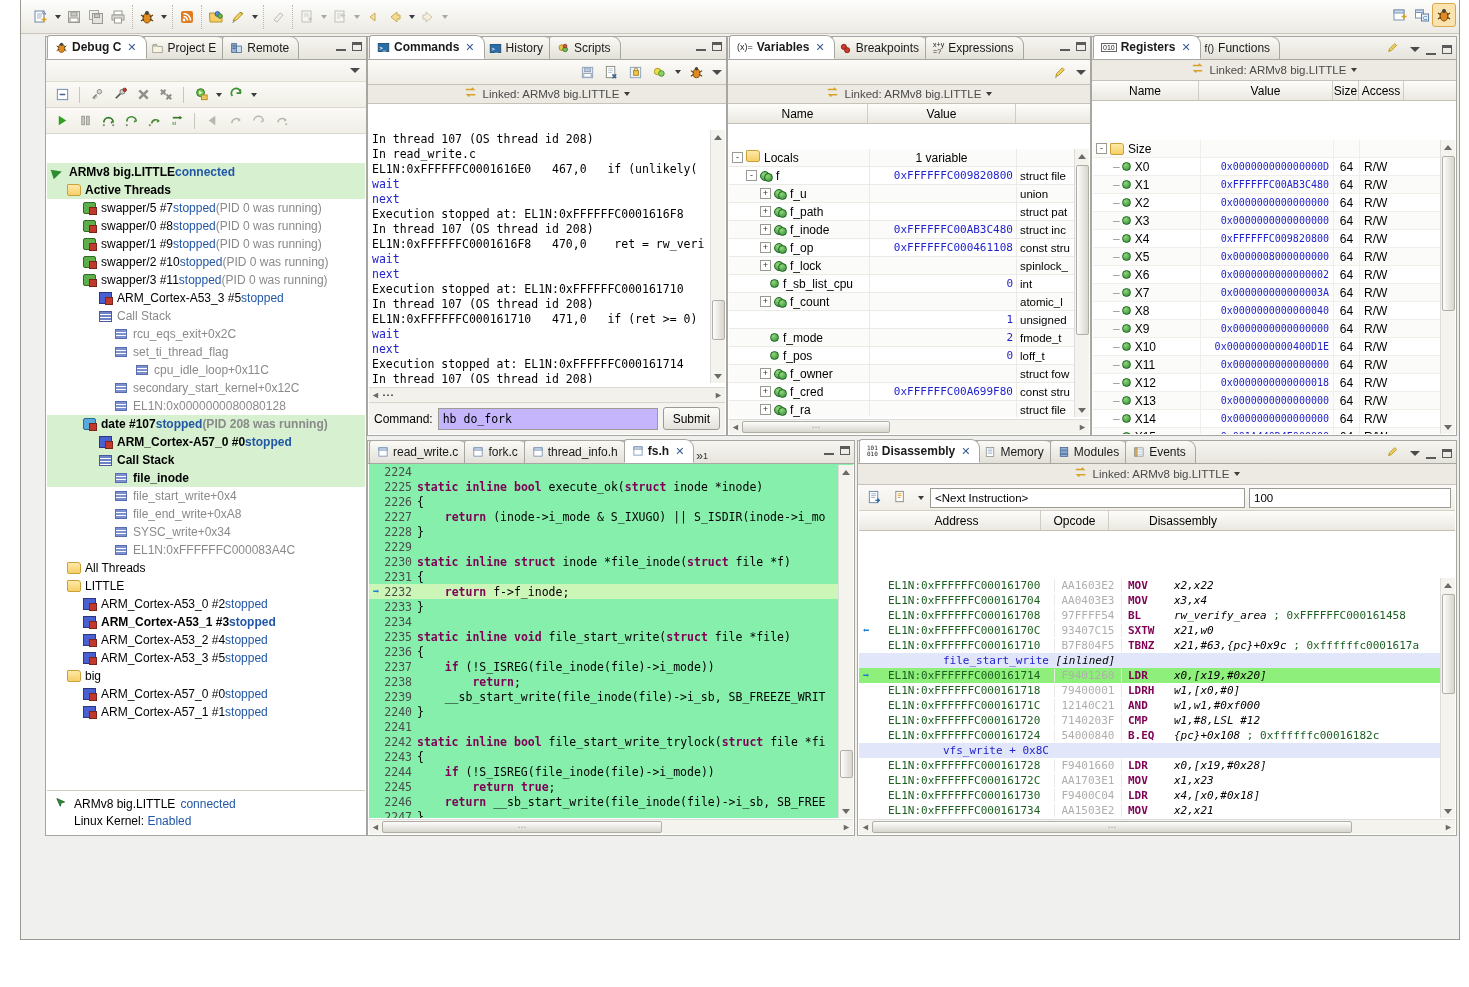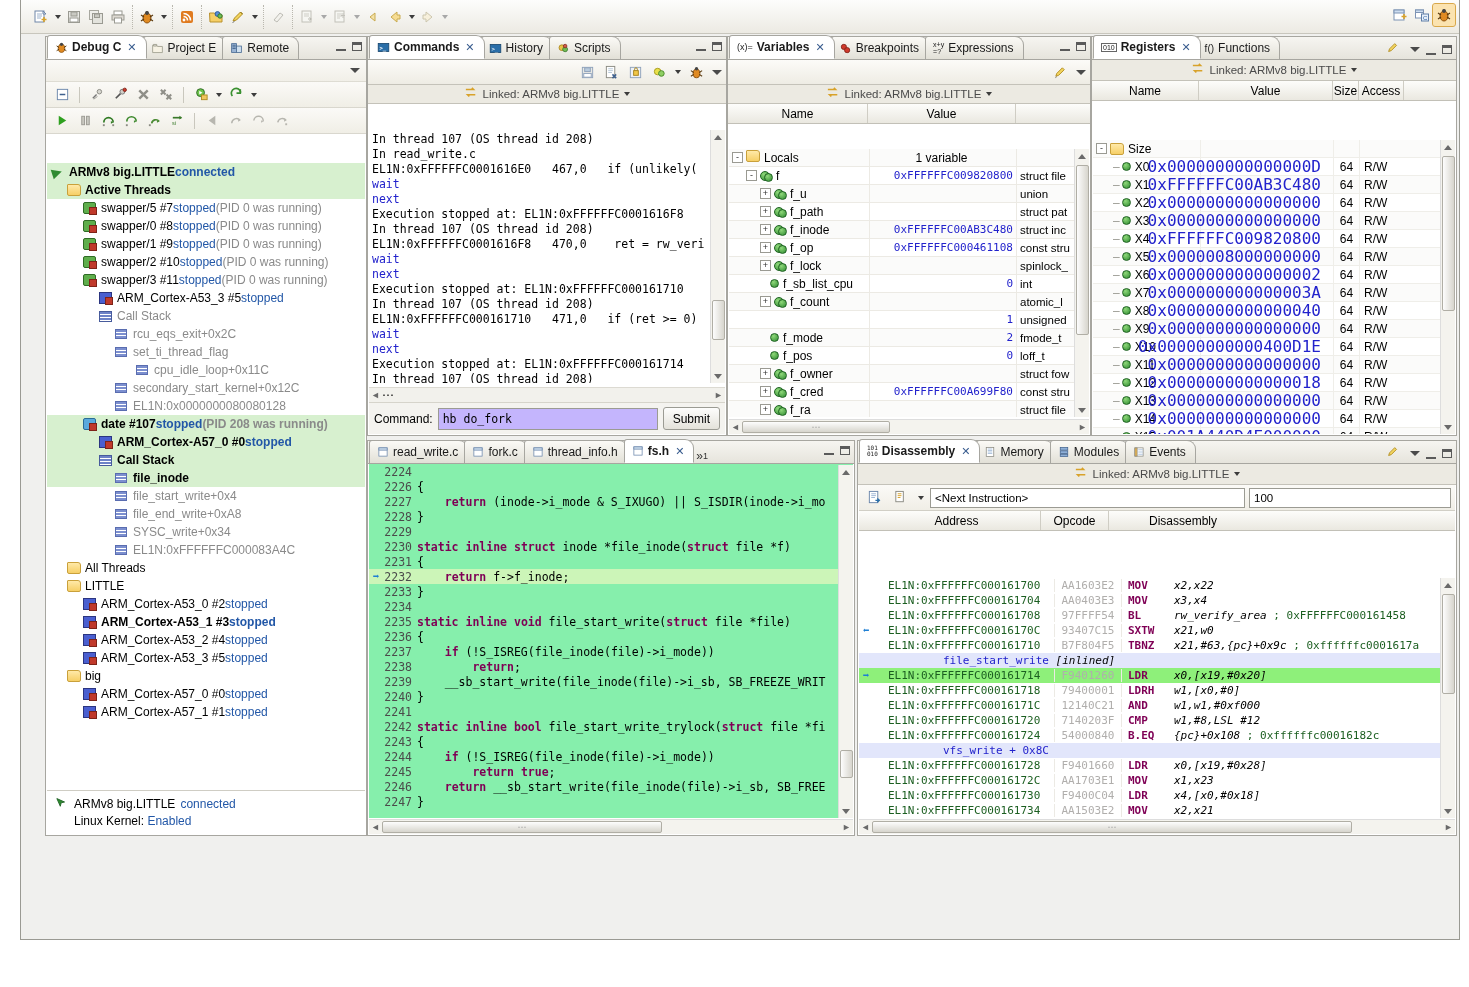--- a/index.html
+++ b/index.html
@@ -196,22 +196,22 @@
       background:radial-gradient(circle at 35% 30%,#8fd87a,#2e8b30);border:1px solid #1f6322;}
   .vline { width:10px; flex:none; }
 
   
   #reg-panel { left:1070px; top:36px; width:366px; height:400px; }
   #reg-body { position:absolute; inset:0; border:1px solid #a7a6a0; background:#fff; }
   #reg-rows { position:absolute; left:1px; top:80px; right:1px; bottom:1px; overflow:hidden; }
   .rrow { height:18px; display:flex; font-size:12px; border-bottom:1px solid #efeee9; }
   .rrow:nth-child(odd){ background:#fbfbfa; }
   .rname { display:flex; align-items:center; white-space:nowrap; }
-  .rval { display:flex; align-items:center; justify-content:flex-end; padding-right:12px;
-          font-family:"DejaVu Sans Mono","Liberation Mono",monospace; font-size:16px; color:#2222cc;
+  .rval { display:flex; align-items:center; justify-content:flex-end; padding-right:4px;
+          font-family:"DejaVu Sans Mono","Liberation Mono",monospace; font-size:10px; color:#2222cc;
           border-left:1px solid #efeee9; border-right:1px solid #efeee9;}
   .rsize{ display:flex; align-items:center; justify-content:center; border-right:1px solid #efeee9;}
   .racc { display:flex; align-items:center; padding-left:4px; }
 
   
   #src-panel { left:346px; top:440px; width:488px; height:396px; }
   #src-body { position:absolute; inset:0; border:1px solid #a7a6a0; background:#fff; }
   #src-code {
     position:absolute; left:1px; top:25px; right:1px; bottom:17px;
     overflow:hidden; background:#86efac;
@@ -1433,20 +1433,21 @@
       </div>
       <div class="panel-ctrl">
         <div class="ic-min"></div>
         <div class="ic-max"></div>
       </div>
     </div>
 
     <div id="src-body" style="top:24px;height:372px;position:absolute;left:0;width:488px;border-top:none;">
       <div id="src-code" style="top:0;">
           <div class="srow"><span class="smark"></span><span class="sln">2224</span><span></span></div>
+          <div class="srow"><span class="smark"></span><span class="sln">2225</span><span><span class="k-kw">static</span> <span class="k-kw">inline</span> <span class="k-kw">bool</span> execute_ok(<span class="k-kw">struct</span> inode *inode)</span></div>
           <div class="srow"><span class="smark"></span><span class="sln">2226</span><span>{</span></div>
           <div class="srow"><span class="smark"></span><span class="sln">2227</span><span>    <span class="k-kw">return</span> (inode-&gt;i_mode &amp; S_IXUGO) || S_ISDIR(inode-&gt;i_mo</span></div>
           <div class="srow"><span class="smark"></span><span class="sln">2228</span><span>}</span></div>
           <div class="srow"><span class="smark"></span><span class="sln">2229</span><span></span></div>
           <div class="srow"><span class="smark"></span><span class="sln">2230</span><span><span class="k-kw">static</span> <span class="k-kw">inline</span> <span class="k-kw">struct</span> inode *file_inode(<span class="k-kw">struct</span> file *f)</span></div>
           <div class="srow"><span class="smark"></span><span class="sln">2231</span><span>{</span></div>
           <div class="srow cur"><span class="smark">➡</span><span class="sln">2232</span><span style="background: rgb(204, 245, 184);">    <span class="k-kw">return</span> f-&gt;f_inode;</span></div>
           <div class="srow"><span class="smark"></span><span class="sln">2233</span><span>}</span></div>
           <div class="srow"><span class="smark"></span><span class="sln">2234</span><span></span></div>
           <div class="srow"><span class="smark"></span><span class="sln">2235</span><span><span class="k-kw">static</span> <span class="k-kw">inline</span> <span class="k-kw">void</span> file_start_write(<span class="k-kw">struct</span> file *file)</span></div>

